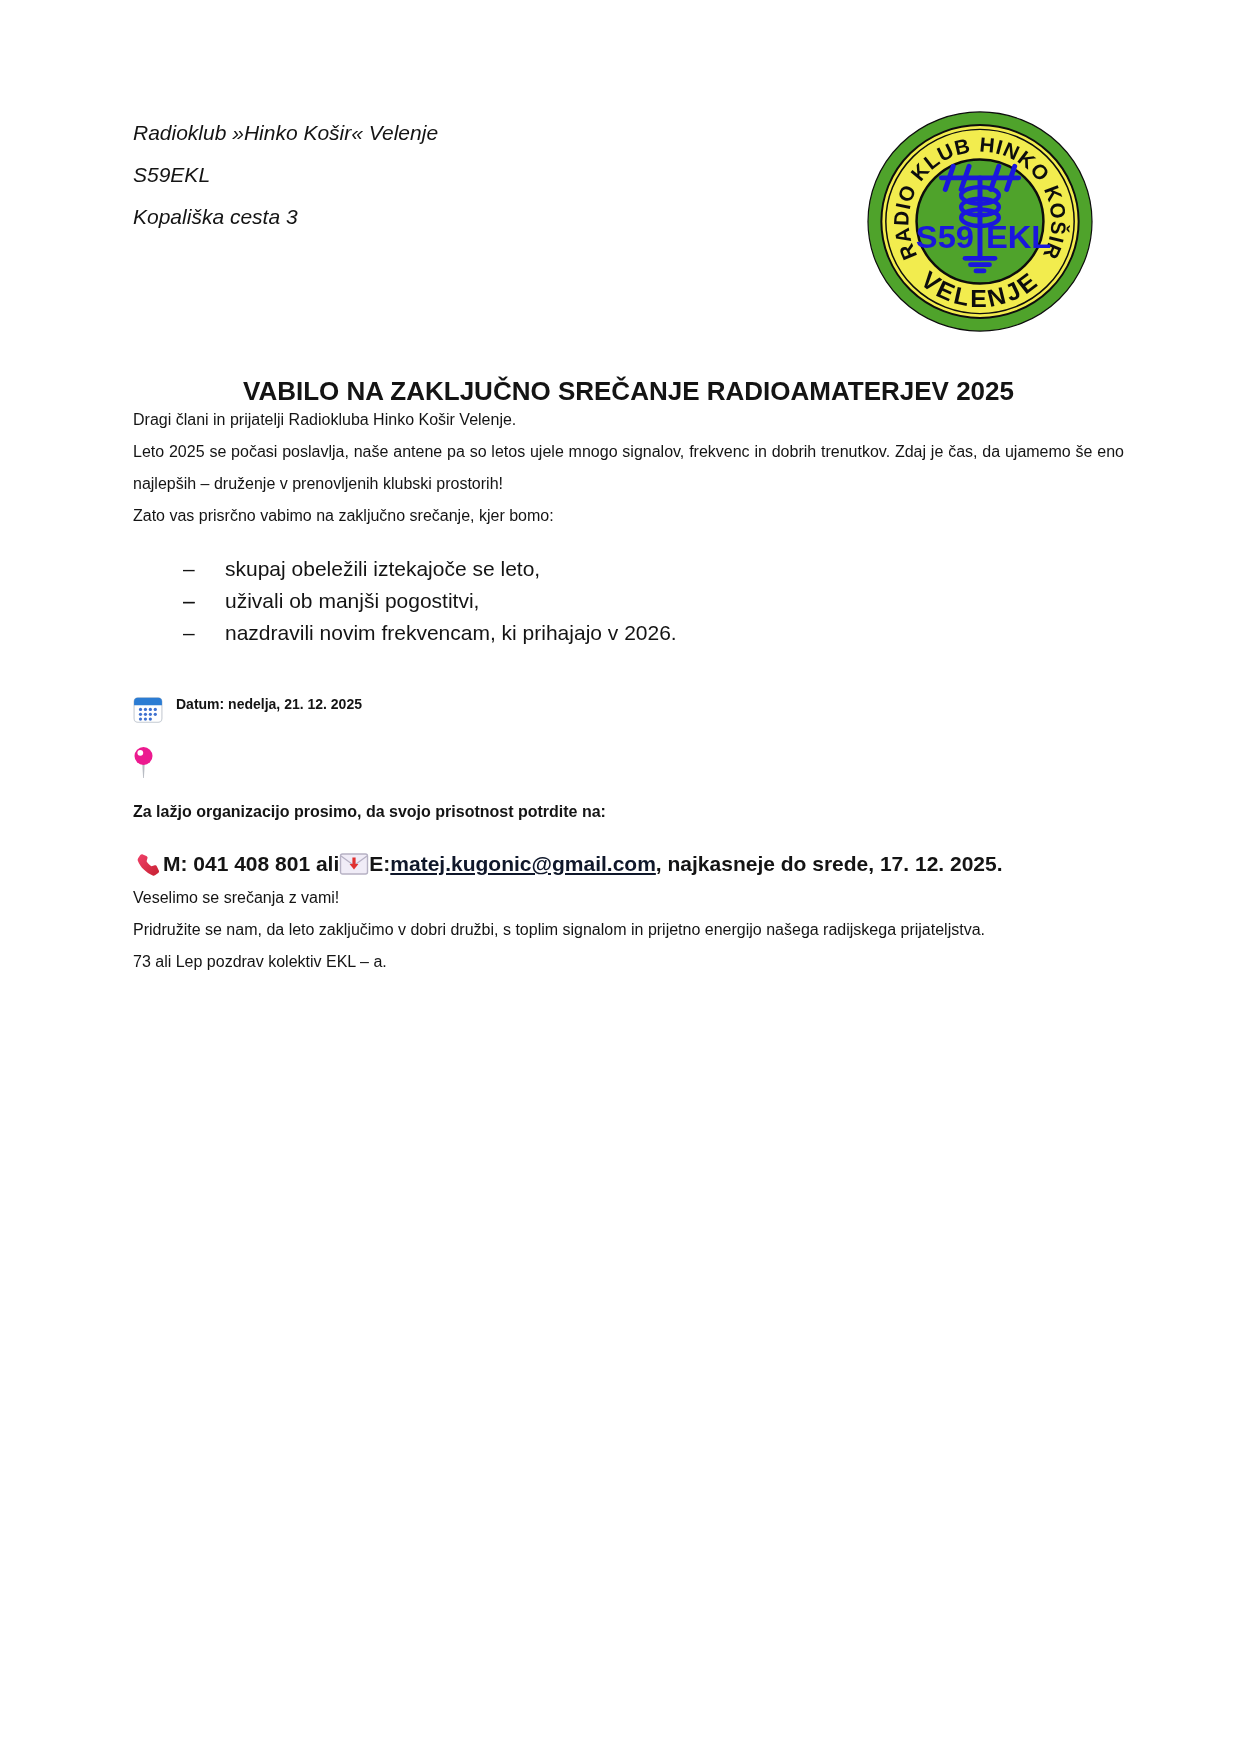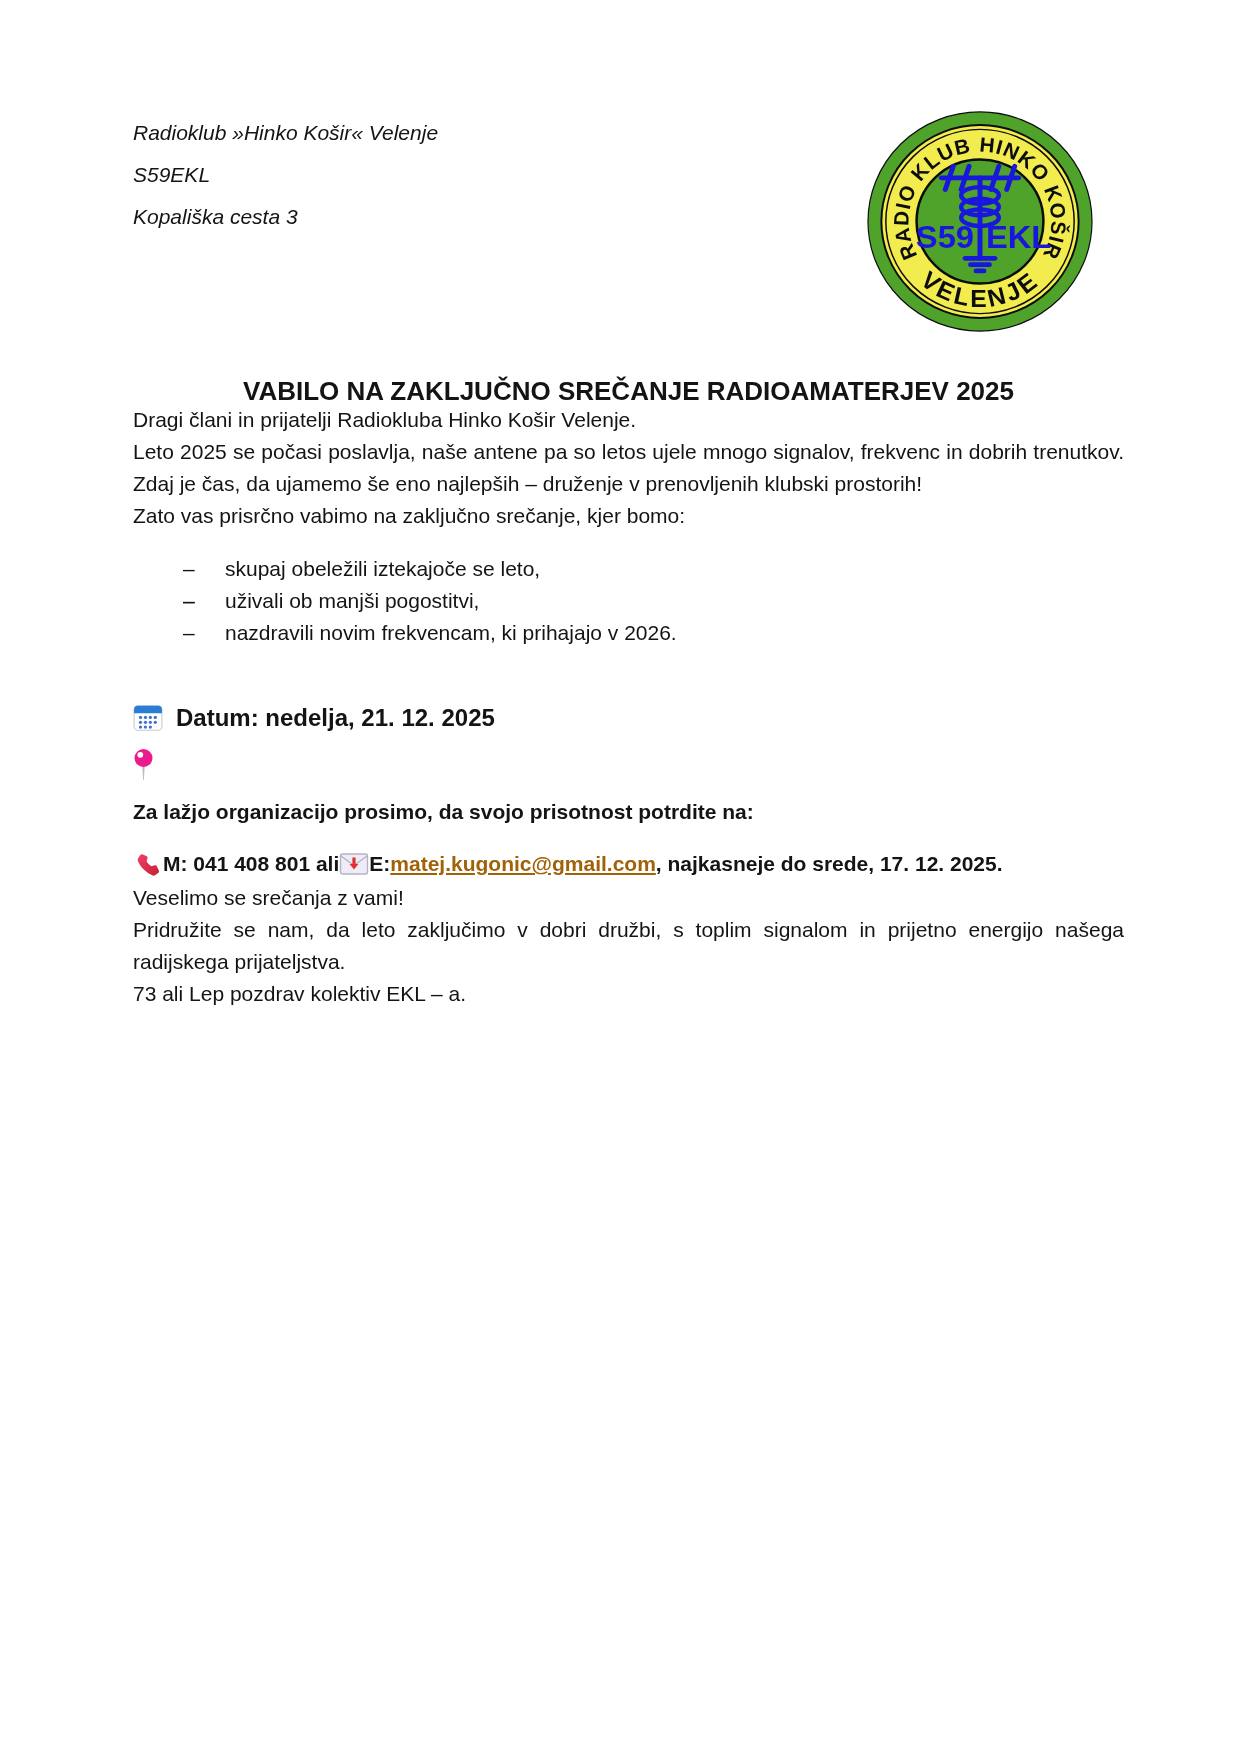--- a/index.html
+++ b/index.html
@@ -33,45 +33,45 @@
   .callsign { font-family:"Liberation Sans", sans-serif; font-weight:700; font-size:33px; fill:#1a17dd; }
 
   
   .title {
     margin:150px 0 0 0;
     font-size:26px; font-weight:700;
     line-height:26px; text-align:center;
   }
 
   
-  p.body { font-size:21px; line-height:32px; margin:0; }
+  p.body { font-size:16px; line-height:32px; margin:0; }
   .greeting   { margin-top:61px; }
   .para1      { margin-top:13px; text-align:justify; }
   .para2      { margin-top:12px; }
 
   .dash-list { margin:21px 0 0 0; padding:0; list-style:none; font-size:21px; line-height:32px; }
   .dash-list li { position:relative; padding-left:92px; }
   .dash-list .dash { position:absolute; left:50px; }
 
   
   .details { margin-top:47px; }
   .detail-line {
-    display:flex; align-items:flex-end; gap:13px;
+    display:flex; align-items:flex-start; gap:13px;
     height:36px; margin-bottom:14px;
-    font-weight:700; font-size:24px;
+    font-weight:700; font-size:14px;
   }
   .icon { display:inline-flex; flex:0 0 auto; }
 
   .rsvp-intro { margin-top:39px; font-weight:700; }
   .rsvp-line {
     display:flex; align-items:center; 
     margin-top:18px; height:36px;
     font-weight:700; font-size:21px; flex-wrap:nowrap;
   }
-  a.email { color:#a16207; text-decoration:underline; font-weight:700; cursor:pointer; }
+  a.email { color:#0f172a; text-decoration:underline; font-weight:700; cursor:pointer; }
 
   .closing-para { margin-top:56px; text-align:justify; }
   .close1 { margin-top:56px; }
   .close2 { margin-top:11px; }
 </style>
 </head>
 <body>
 
 <div class="page">
 

